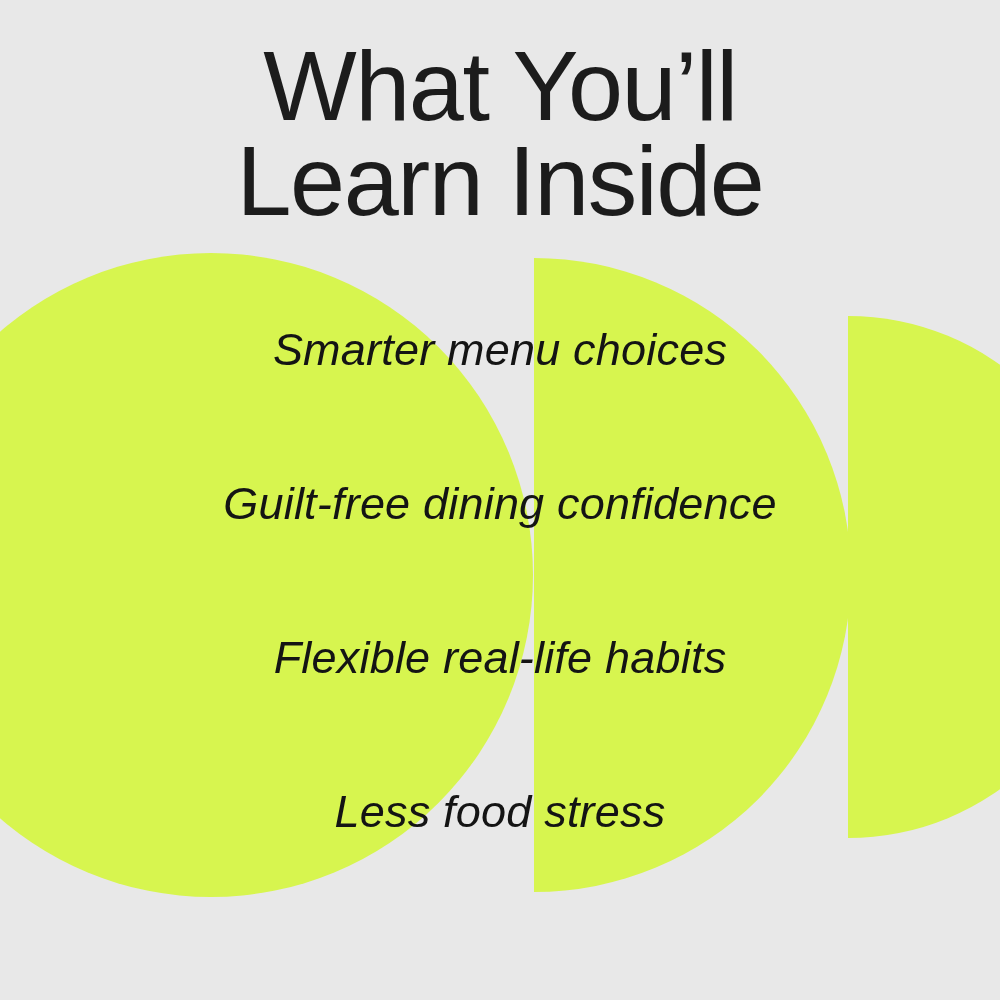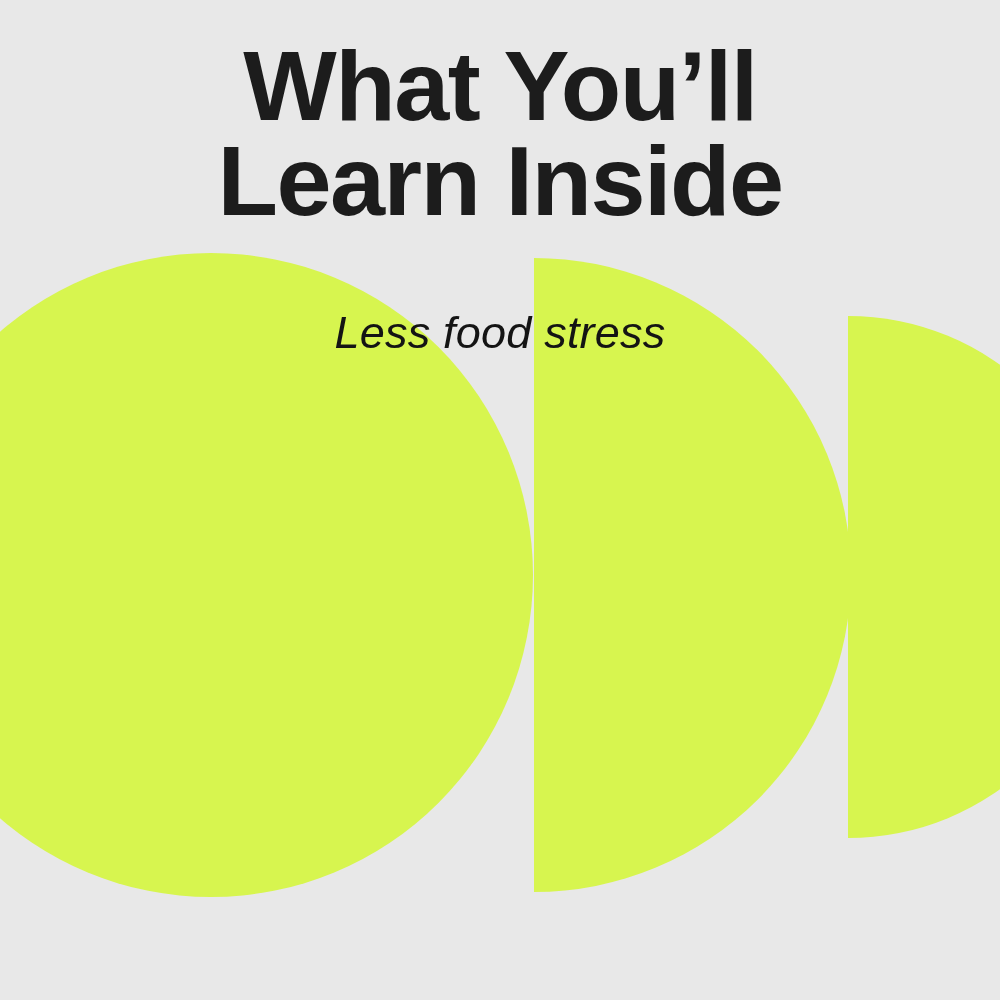--- a/index.html
+++ b/index.html
@@ -35,27 +35,27 @@
   .content {
     position: absolute;
     inset: 0;
     z-index: 2;
     display: flex;
     flex-direction: column;
     align-items: center;
   }
 
   .title {
-    margin: 0;
+    margin: 17px;
     padding: 0;
     width: 100%;
     text-align: center;
     color: #1c1c1c;
     font-family: "Liberation Sans", sans-serif;
-    font-weight: 700;
+    font-weight: 400;
     font-size: 99px;
     line-height: 0.96;
     letter-spacing: -1.5px;
     margin-top: 38px;
     white-space: pre-line;
   }
 
   .benefit-list {
     list-style: none;
     margin: 0;
@@ -87,17 +87,20 @@
     <path d="M534 258 A317 317 0 0 1 534 892 Z" fill="#d7f54f"></path>
     <path d="M848 316 A261 261 0 0 1 848 838 Z" fill="#d7f54f"></path>
   </svg>
 
   <div class="content">
 
     <h1 class="title">What You’ll
 Learn Inside</h1>
 
     <ul class="benefit-list">
+      <li class="benefit-item">Smarter menu choices</li>
+      <li class="benefit-item">Guilt-free dining confidence</li>
+      <li class="benefit-item">Flexible real-life habits</li>
       <li class="benefit-item">Less food stress</li>
     </ul>
 
   </div>
 </div>
 
 </body></html>

